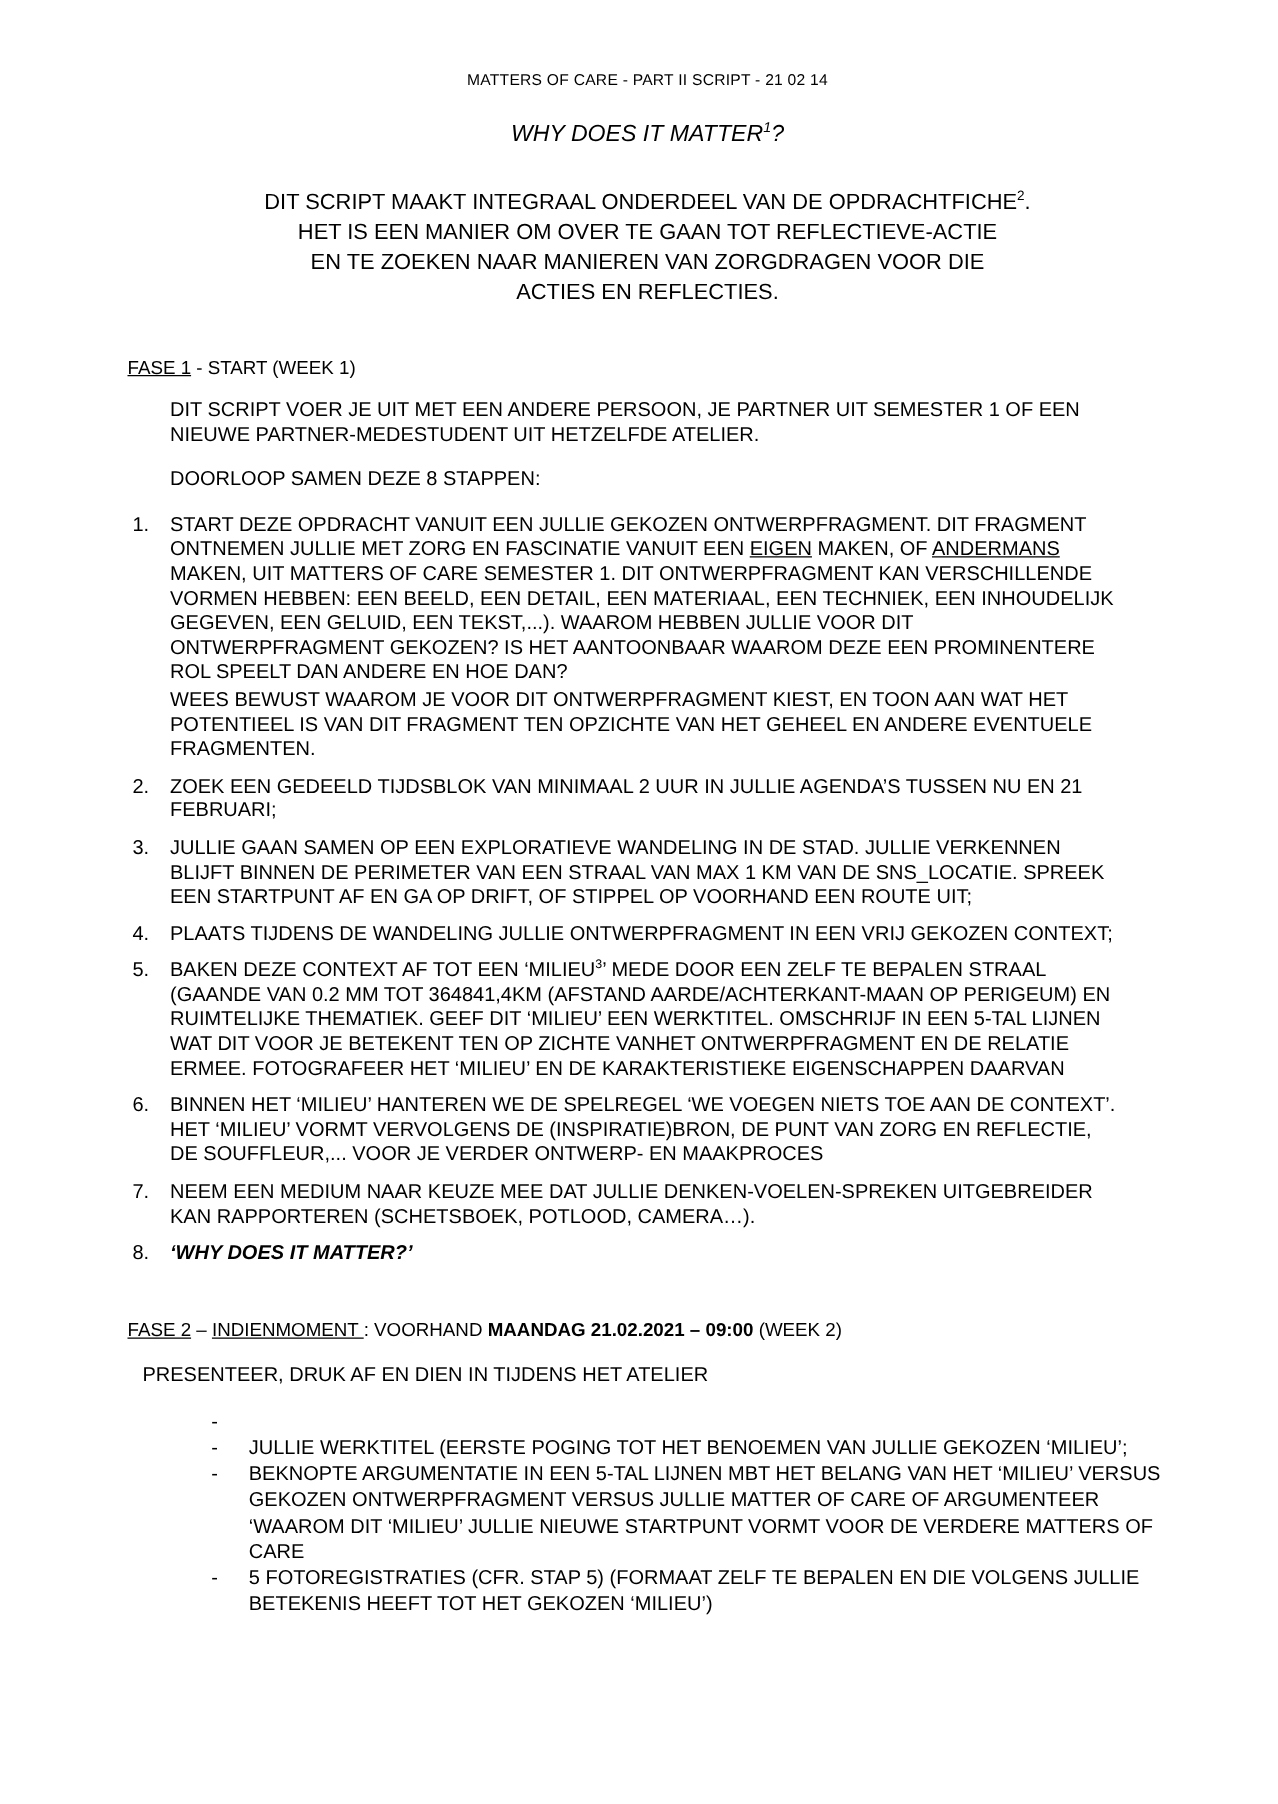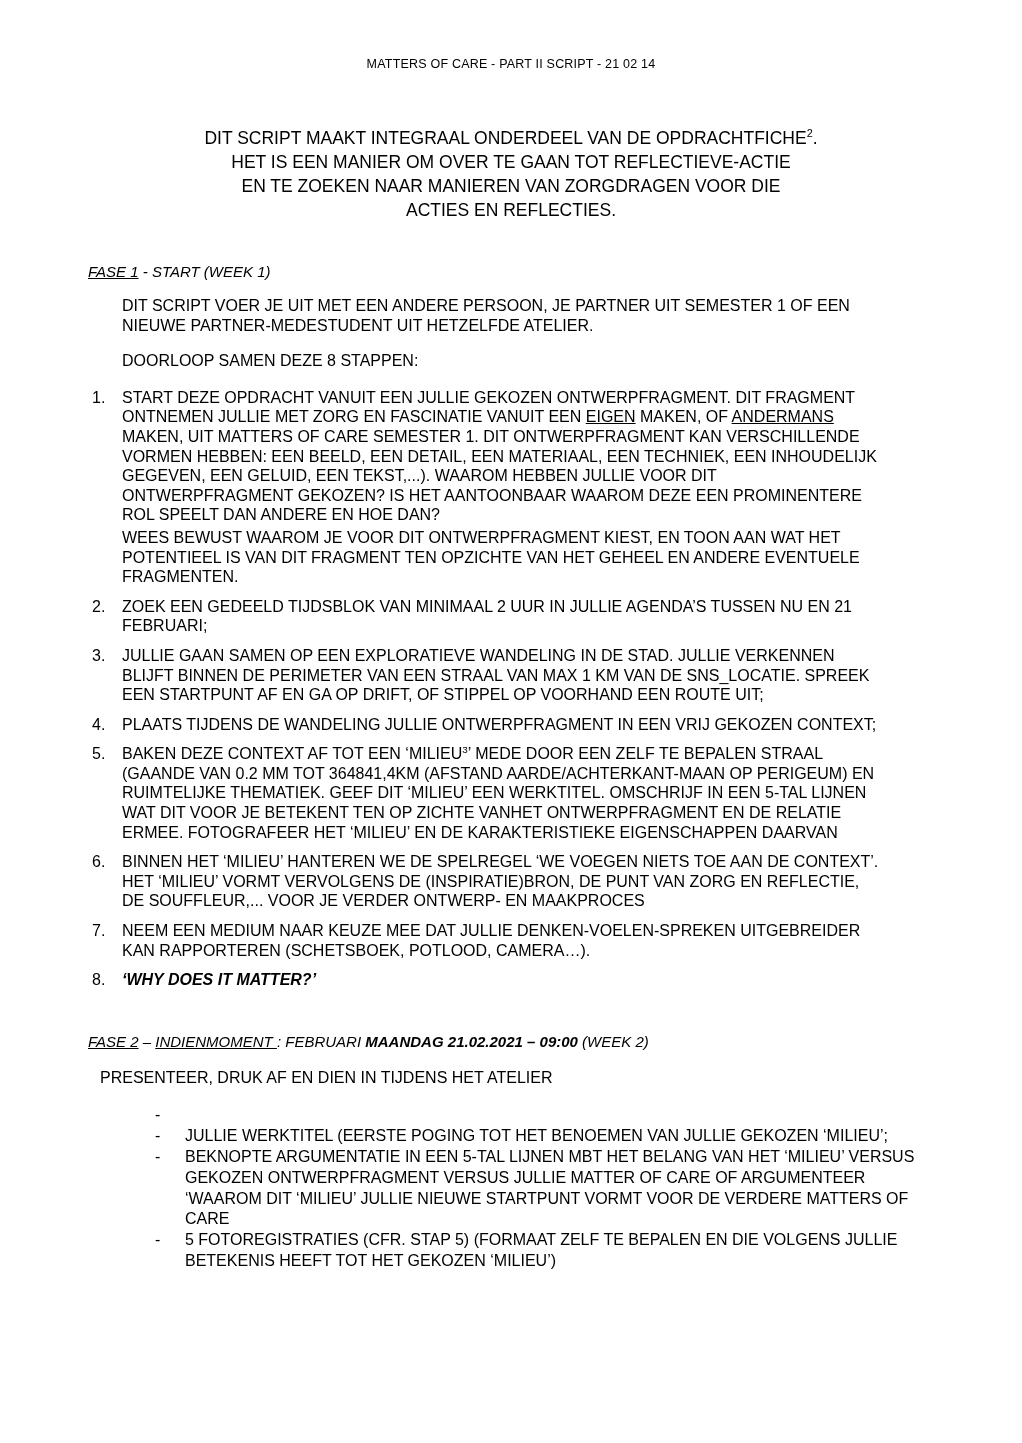--- a/index.html
+++ b/index.html
@@ -6,48 +6,48 @@
   html, body { margin: 0; padding: 0; background: #ffffff; }
   .page {
     position: relative;
     width: 1022px;
     min-height: 1443px;
     background: #ffffff;
     color: #000;
     font-family: "Liberation Sans", sans-serif;
     padding-top: 57px;
     overflow: hidden;
+    padding-left: 14px;
   }
   .meta {
     text-align: center;
     font-size: 12.5px;
     letter-spacing: 0.2px;
   }
   .title {
     text-align: center;
     font-style: italic;
     font-size: 18.5px;
     margin-top: 25px;
   }
   sup.s { font-size: 0.62em; vertical-align: super; line-height: 0; }
   .intro {
     text-align: center;
     font-size: 17.5px;
     line-height: 24px;
-    margin-top: 55px;
+    margin-top: 31px;
   }
   .intro .line { display: block; }
   .fine {
     text-align: center;
     font-size: 12.5px;
     margin-top: 25px;
   }
   .fase {
     margin-left: 88px;
-    font-style: italic;
     font-size: 15px;
     line-height: 20px;
   }
   .fase1 { margin-top: 40px; }
   .fase2 { margin-top: 42px; }
   .u { text-decoration: underline; }
   .b { font-weight: bold; }
   .bi { font-weight: bold; font-style: italic; display: block; }
   .body-text { font-size: 16px; line-height: 19.6px; }
   .para {
@@ -79,20 +79,23 @@
     grid-template-columns: 30px 740px;
   }
 </style>
 </head>
 <body>
 
 <div class="page">
 
   <div class="meta">MATTERS OF CARE - PART II SCRIPT - 21 02 14</div>
 
+  <div class="title">
+    <span>WHY DOES IT MATTER</span><sup class="s">1</sup><span>?</span>
+  </div>
 
   <div class="intro">
     <span class="line">
       <span>DIT SCRIPT MAAKT INTEGRAAL ONDERDEEL VAN DE OPDRACHTFICHE</span><sup class="s">2</sup><span>.</span>
     </span>
     <span class="line">HET IS EEN MANIER OM OVER TE GAAN TOT REFLECTIEVE-ACTIE</span>
     <span class="line">EN TE ZOEKEN NAAR MANIEREN VAN ZORGDRAGEN VOOR DIE</span>
     <span class="line">ACTIES EN REFLECTIES.</span>
   </div>
 
@@ -152,21 +155,21 @@
     <div class="step">
       <div>8.</div>
       <div>
         <span class="bi">‘WHY DOES IT MATTER?’</span>
       </div>
     </div>
 
   </div>
 
   <div class="fase fase2">
-    <span class="u">FASE 2</span><span> – </span><span class="u">INDIENMOMENT </span><span>: FEBRUARI </span><span class="b">MAANDAG 21.02.2021 – 09:00</span><span> (WEEK 2)</span>
+    <span class="u">FASE 2</span><span> – </span><span class="u">INDIENMOMENT </span><span>: VOORHAND </span><span class="b">MAANDAG 21.02.2021 – 09:00</span><span> (WEEK 2)</span>
   </div>
 
   <div class="f2lead body-text">PRESENTEER, DRUK AF EN DIEN IN TIJDENS HET ATELIER</div>
 
   <div class="f2list body-text">
     <div class="f2item">
       <div>-</div>
     </div>
     <div class="f2item">
       <div>-</div>

